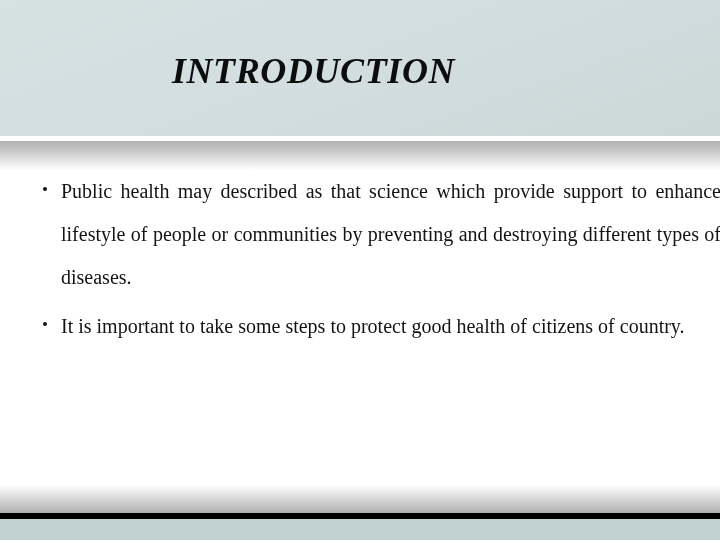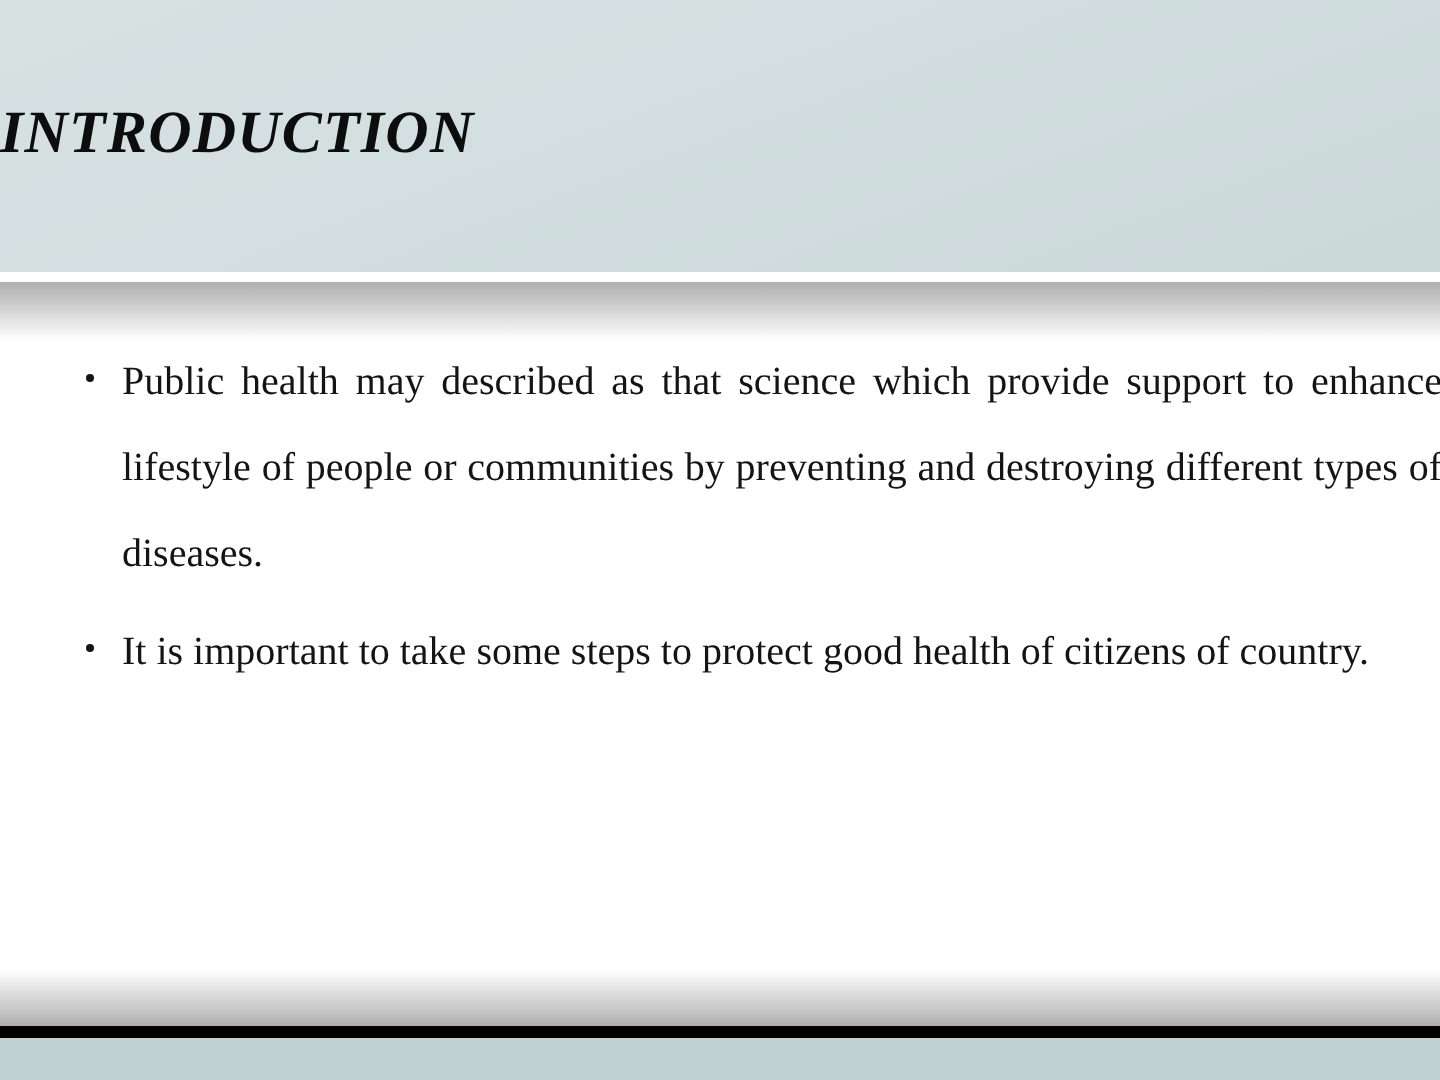--- a/index.html
+++ b/index.html
@@ -25,25 +25,25 @@
     top: 0;
     width: 720px;
     height: 136px;
     background: linear-gradient(160deg, #d6e1e2 0%, #d2dedf 45%, #cbd8d8 100%);
   }
   .header-title {
     position: absolute;
     left: 0;
     top: 50px;
     width: 627px;
-    text-align: left;
+    text-align: center;
     font-family: "Liberation Serif", serif;
     font-weight: bold;
     font-style: italic;
-    font-size: 30px;
+    font-size: 36px;
     letter-spacing: 0.6px;
     color: #0d0d0d;
     white-space: nowrap;
   }
 
   
   .header-white-gap {
     position: absolute;
     left: 0;
     top: 136px;

